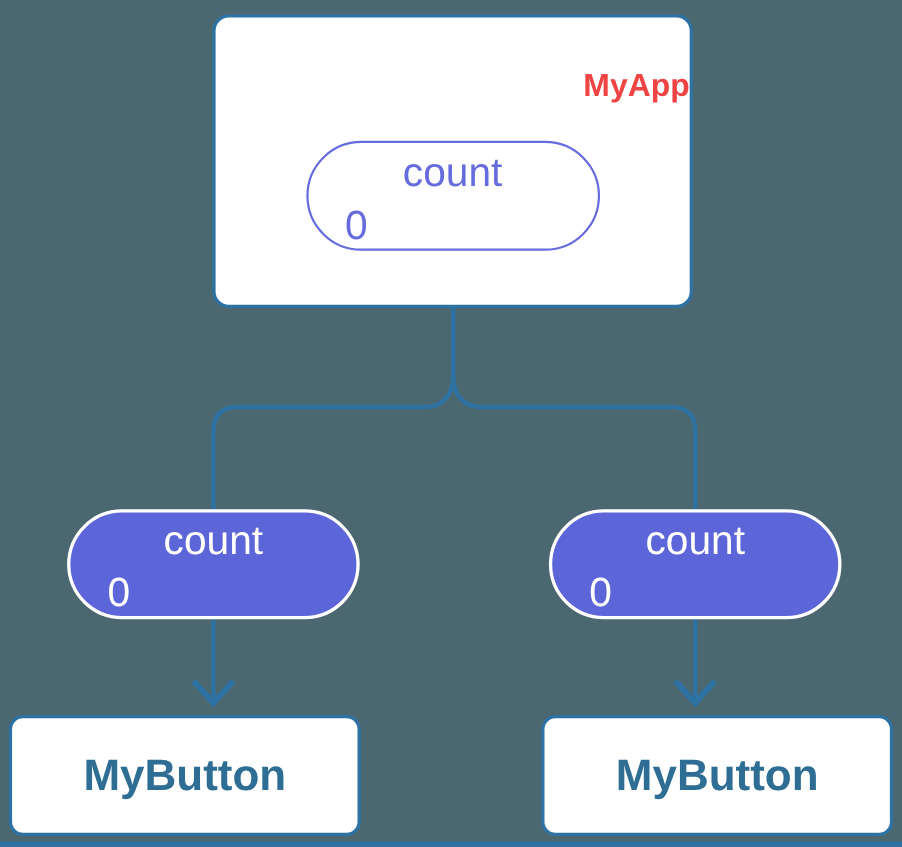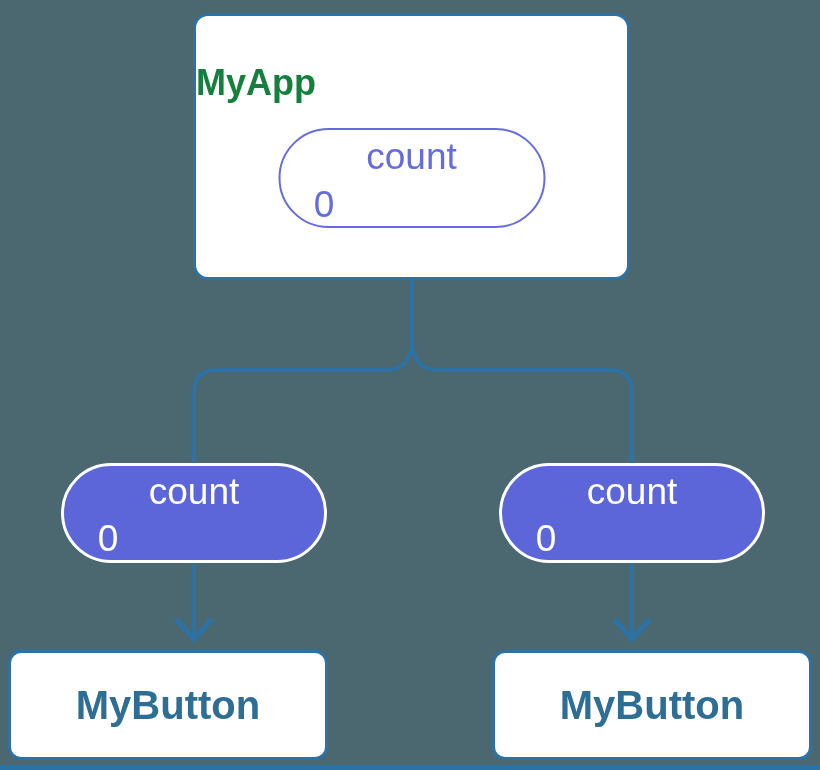--- a/index.html
+++ b/index.html
@@ -22,24 +22,24 @@
     border: 3px solid #2E72A4;
     box-sizing: border-box;
   }
   .root-box {
     left: 193px; top: 13px;
     width: 437px; height: 267px;
     border-radius: 15px;
   }
   .box-title {
     margin-top: 46px;
-    text-align: left;
-    font-size: 36px;
+    text-align: right;
+    font-size: 29px;
     font-weight: 600;
-    color: #15803d;
+    color: #ef4444;
   }
   .pill {
     position: absolute;
     height: 100px;
     border-radius: 52px;
     display: flex;
     align-items: stretch;
     box-sizing: border-box;
     font-size: 37px;
     overflow: hidden;

